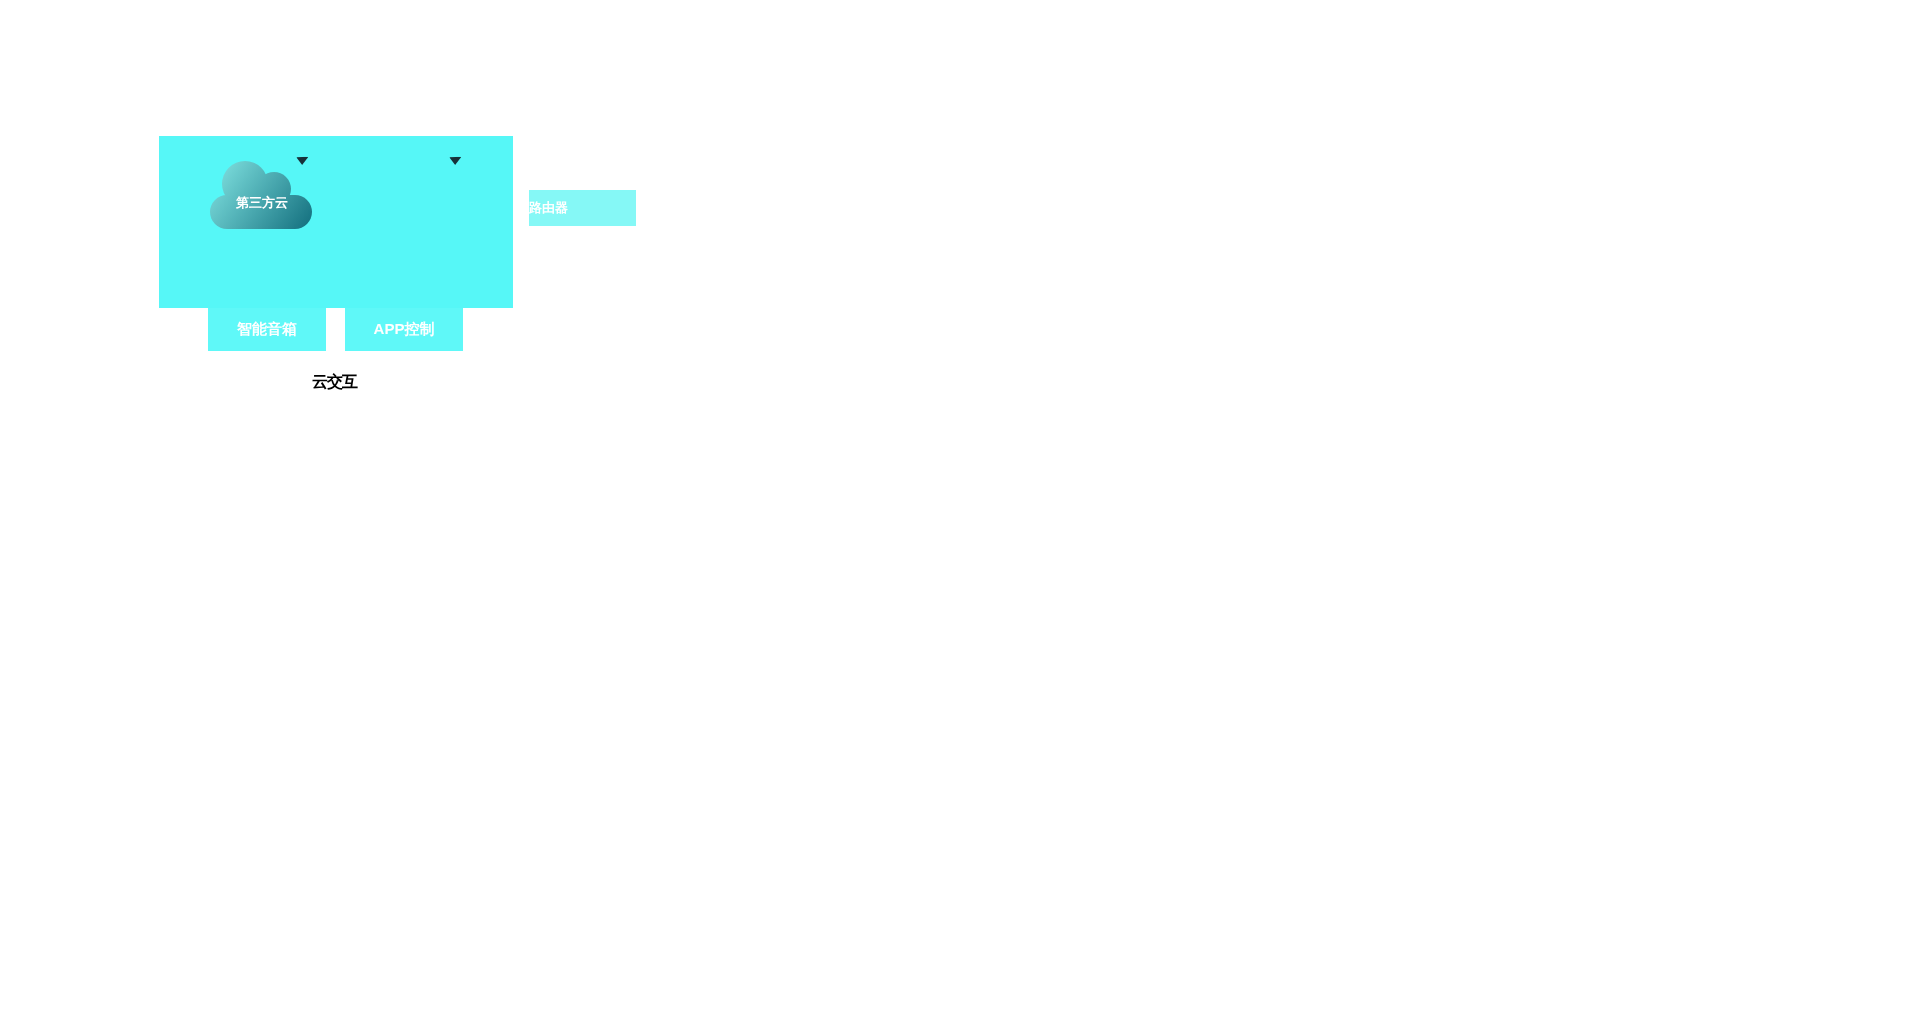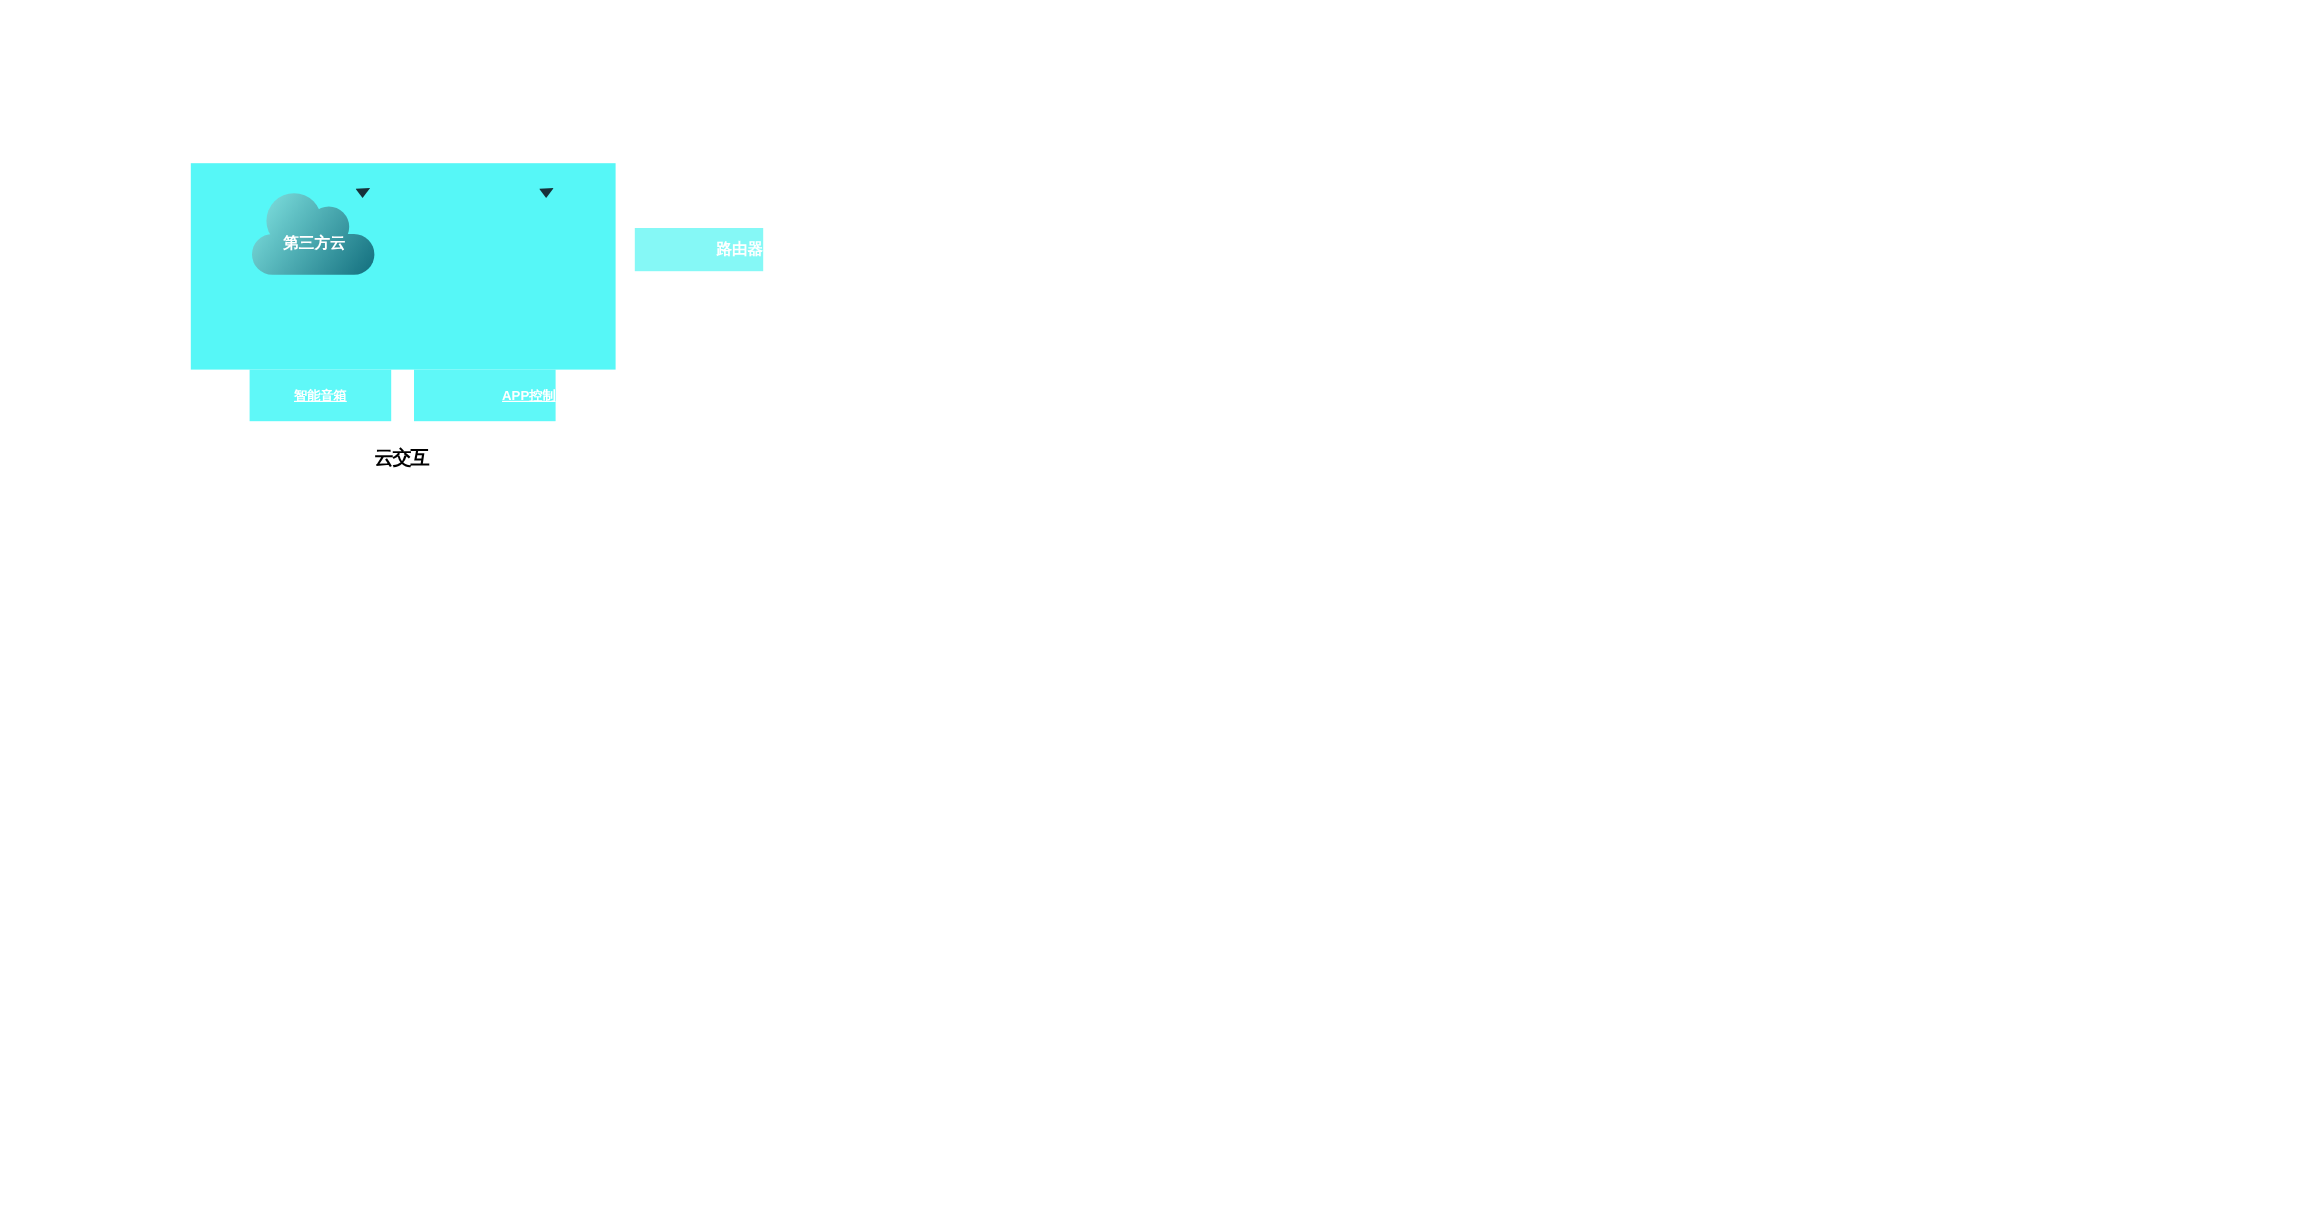--- a/index.html
+++ b/index.html
@@ -58,40 +58,39 @@
   .arrow-2 { left: 449px; top: 156px; }
   .router-btn {
     position: absolute;
     left: 529px;
     top: 190px;
     width: 107px;
     height: 36px;
     background: #85F8F6;
     display: flex;
     align-items: center;
-    justify-content: flex-end;
+    justify-content: flex-start;
     color: #ffffff;
     font-weight: bold;
     font-size: 13px;
   }
   .device-box {
     position: absolute;
     width: 118px;
     height: 43px;
     background: #5FF8F8;
     display: flex;
     align-items: center;
     justify-content: center;
     color: #ffffff;
     font-weight: bold;
-    font-size: 11px;
-    text-decoration: underline;
+    font-size: 15px;
   }
   .box-speaker { left: 208px; top: 308px; }
-  .box-app     { left: 345px; top: 308px; justify-content: flex-end; }
+  .box-app     { left: 345px; top: 308px; }
   .caption {
     position: absolute;
     left: 312px;
     top: 372px;
     color: #000000;
     font-weight: bold;
     font-size: 16px;
     letter-spacing: -1px;
     white-space: nowrap;
   }

